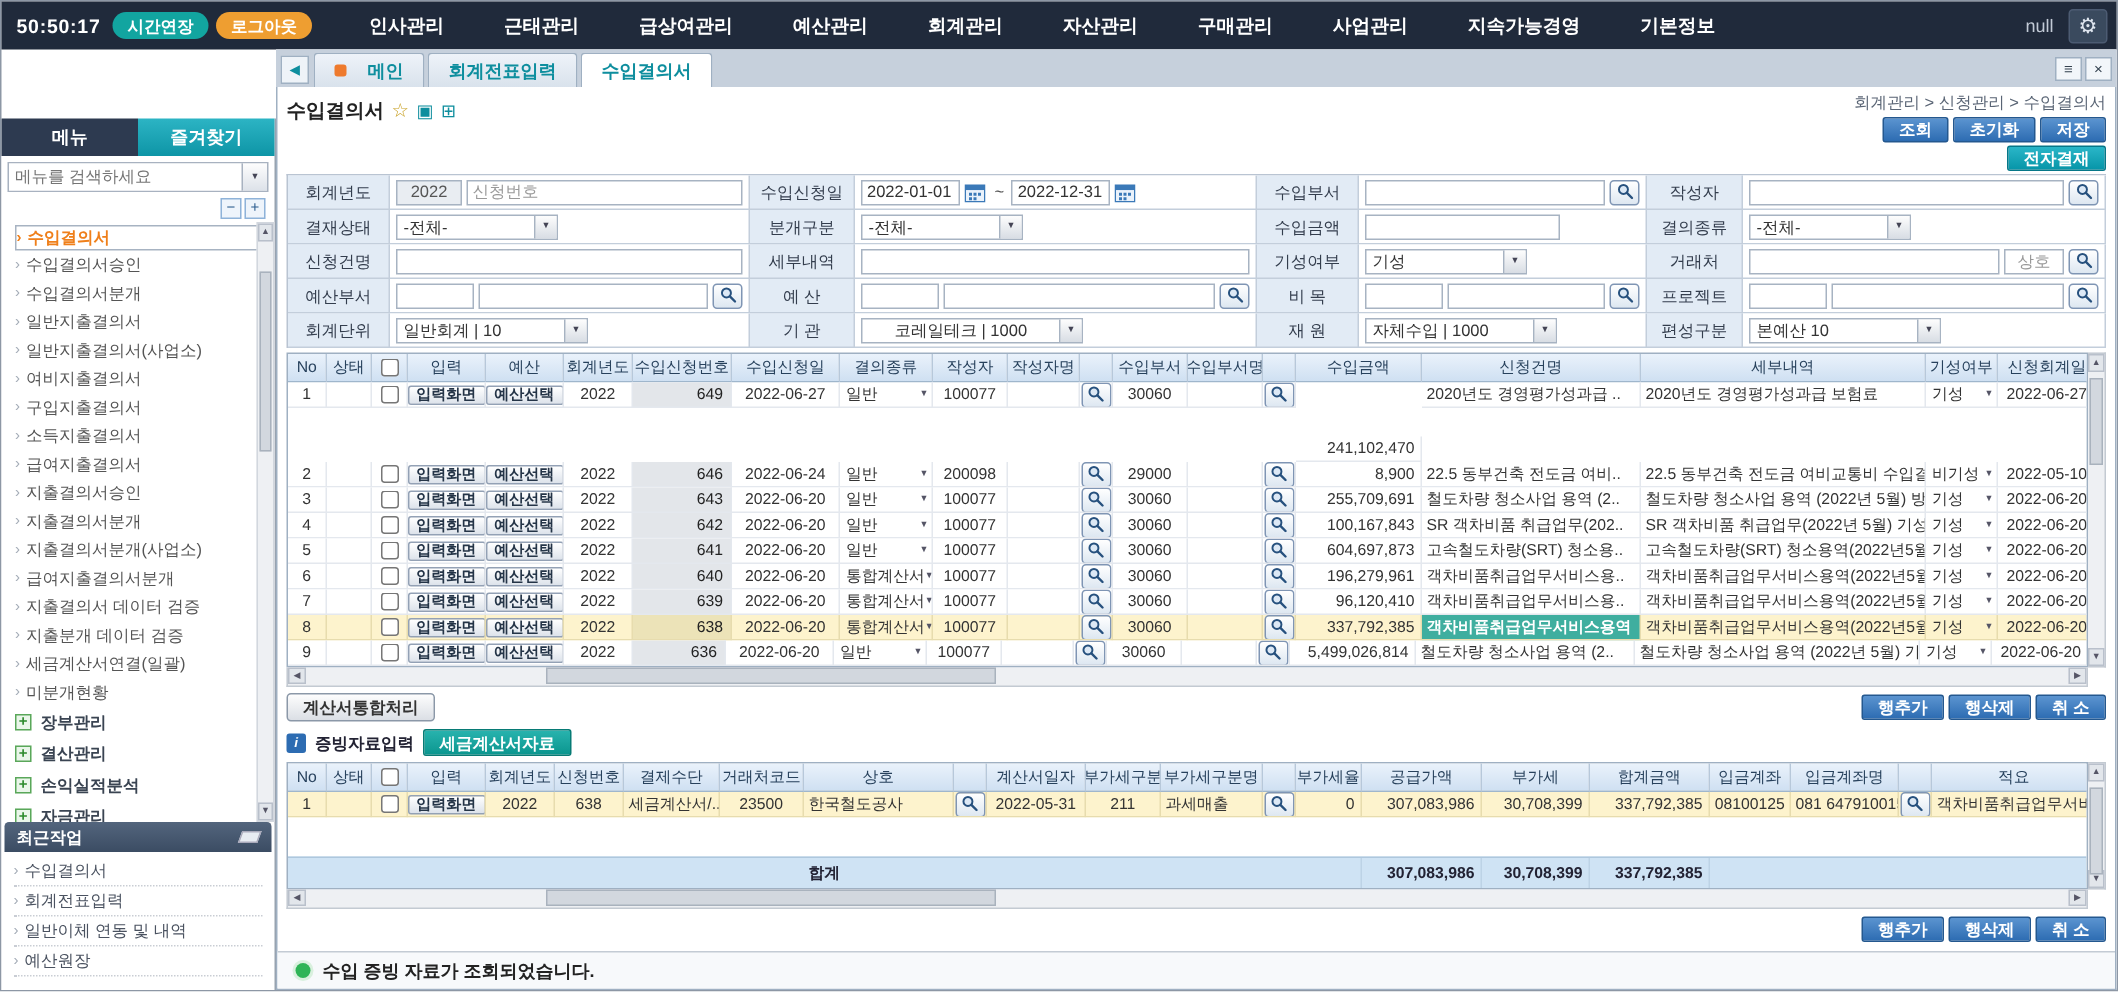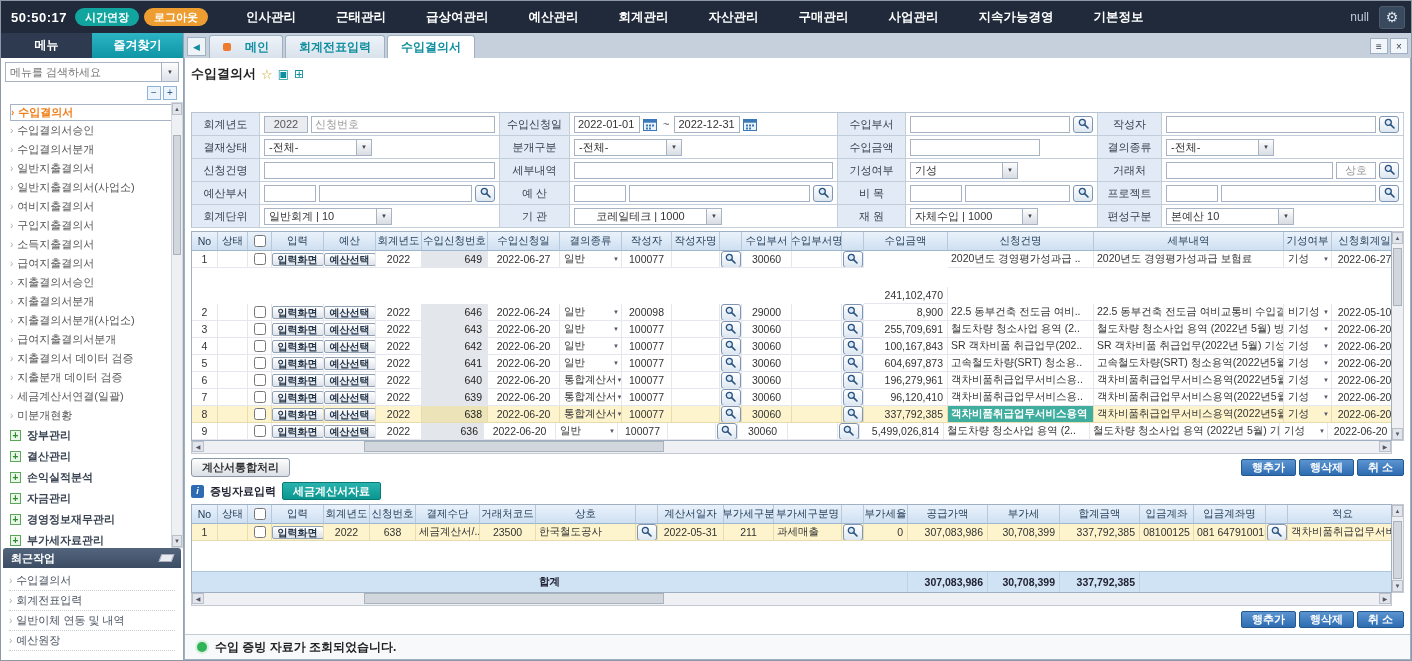--- a/index.html
+++ b/index.html
@@ -16,21 +16,21 @@
   .topnav { display:flex; gap:40px; margin-left:38px; }
   .topnav-item { font-size:12.5px; font-weight:bold; color:#fff; cursor:pointer; white-space:nowrap; }
   .top-right { margin-left:auto; display:flex; align-items:center; gap:10px; margin-right:6px; }
   .null-text { color:#c2cad6; font-size:12px; }
   .gear-btn { width:26px; height:23px; background:#3a4а5e; background:#3a4a5e; border:1px solid #4c5b72; border-radius:3px; color:#dfe6ef; font-size:14px; display:flex; align-items:center; justify-content:center; cursor:pointer; }
 
   
   .layout { flex:1; display:flex; min-height:0; }
 
   
-  .sidebar { width:183px; flex:0 0 183px; border-right:1px solid #98a3b0; background:#fff; display:flex; flex-direction:column; min-height:0; }
+  .sidebar { width:183px; flex:0 0 183px; border-right:1px solid #98a3b0; background:#fff; display:flex; flex-direction:column; min-height:0;margin-top:46px; }
   .side-tabs { display:flex; height:25px; flex:0 0 25px; }
   .side-tab { flex:1; display:flex; align-items:center; justify-content:center; font-weight:bold; font-size:12px; color:#fff; cursor:pointer; }
   .side-tab.menu { background:#2d3a50; }
   .side-tab.fav  { background:linear-gradient(#2cb4c4,#0e95a6); }
   .side-search { padding:4px 4px 1px; }
   .combo { display:flex; border:1px solid #a8b2c0; height:20px; background:#fff; }
   .combo input { flex:1; min-width:0; border:none; outline:none; padding:0 4px; font-size:11px; color:#444; font-family:inherit; }
   .combo .dd { width:17px; background:linear-gradient(#fdfdfd,#dde2e9); border-left:1px solid #a8b2c0; display:flex; align-items:center; justify-content:center; font-size:6px; color:#445; cursor:pointer; }
   .mini-btns { display:flex; justify-content:flex-end; gap:2px; padding:3px 6px 2px; }
   .mini { width:14px; height:14px; border:1px solid #8fb3d9; background:#eef4fb; color:#2b5c8e; font-size:10px; line-height:12px; text-align:center; cursor:pointer; }
@@ -337,20 +337,31 @@
 
       <div class="content">
 
         <div class="header-zone">
           <div class="title-block">
             <span class="page-title">수입결의서</span>
             <span class="star">☆</span>
             <span class="t-ico">▣</span>
             <span class="t-ico">⊞</span>
           </div>
+          <div class="right-block">
+            <div class="breadcrumb">회계관리 &gt; 신청관리 &gt; 수입결의서</div>
+            <div class="btn-row">
+              <button class="btn-blue">조회</button>
+              <button class="btn-blue">초기화</button>
+              <button class="btn-blue">저장</button>
+            </div>
+            <div class="btn-row">
+              <button class="btn-blue teal">전자결재</button>
+            </div>
+          </div>
         </div>
 
         <div class="fform">
             <div class="flabel">회계년도</div>
             <div class="fcell">
               <input type="text" class="inp ro" value="2022" style="width: 44px;">
               <input type="text" class="inp" placeholder="신청번호" style="flex: 1 1 0%; width: 20px;">
             </div>
             <div class="flabel">수입신청일</div>
             <div class="fcell">

